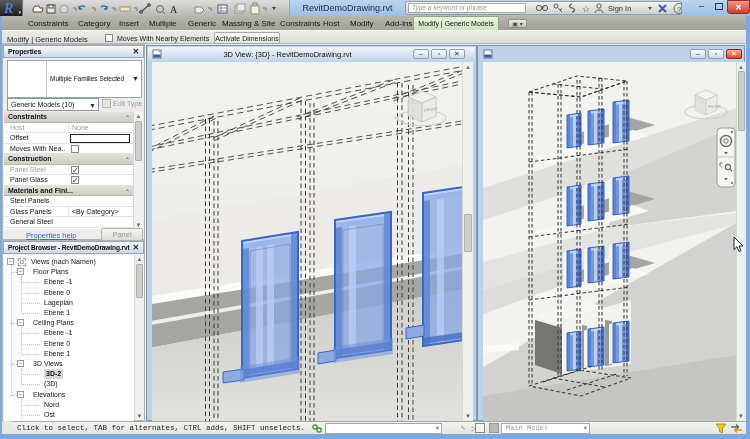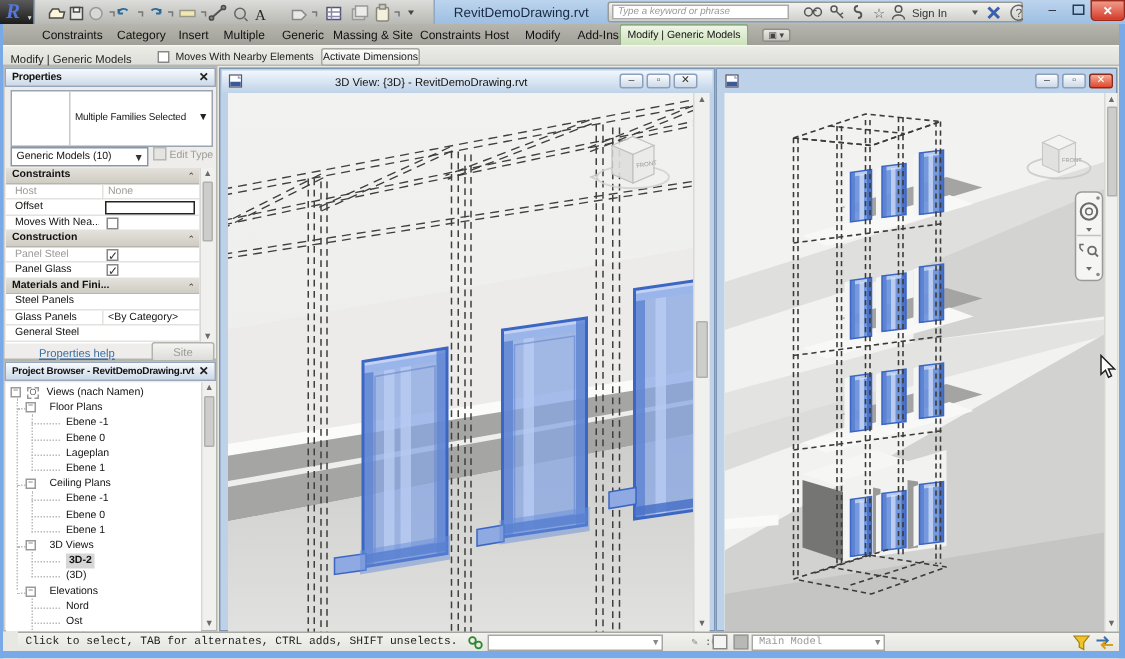--- a/index.html
+++ b/index.html
@@ -237,21 +237,21 @@
           <span class="l">General Steel</span>
           <span class="v"></span>
         </div>
     </div>
     <div class="sb abs" style="left:130px;top:67px;width:10px;height:117px">
       <div class="arrow" style="top:1px">▲</div>
       <div class="arrow" style="bottom:1px">▼</div>
       <div class="thumb" style="top:9px;width:7px;height:40px"></div>
     </div>
     <div id="prophelp" class="abs">Properties help</div>
-    <div id="applybtn" class="abs">Site</div>
+    <div id="applybtn" class="abs">Panel</div>
   </div>
 
   <div id="pbrowser" class="abs">
     <div class="palette-hdr" style="position:absolute;left:0;top:0;width:141px;height:13px;font-size:6.6px;">Project Browser - RevitDemoDrawing.rvt<span class="palette-x">✕</span></div>
     <div id="tree" class="abs">
         <div style="position:absolute;left:6.5px;top:10px;width:1px;height:128px;border-left:1px dotted #bbb"></div>
         <div style="position:absolute;left:7px;top:17.2px;width:6px;height:1px;border-top:1px dotted #bbb"></div>
         <div style="position:absolute;left:7px;top:68.19999999999999px;width:6px;height:1px;border-top:1px dotted #bbb"></div>
         <div style="position:absolute;left:7px;top:109px;width:6px;height:1px;border-top:1px dotted #bbb"></div>
         <div style="position:absolute;left:7px;top:139.6px;width:6px;height:1px;border-top:1px dotted #bbb"></div>

